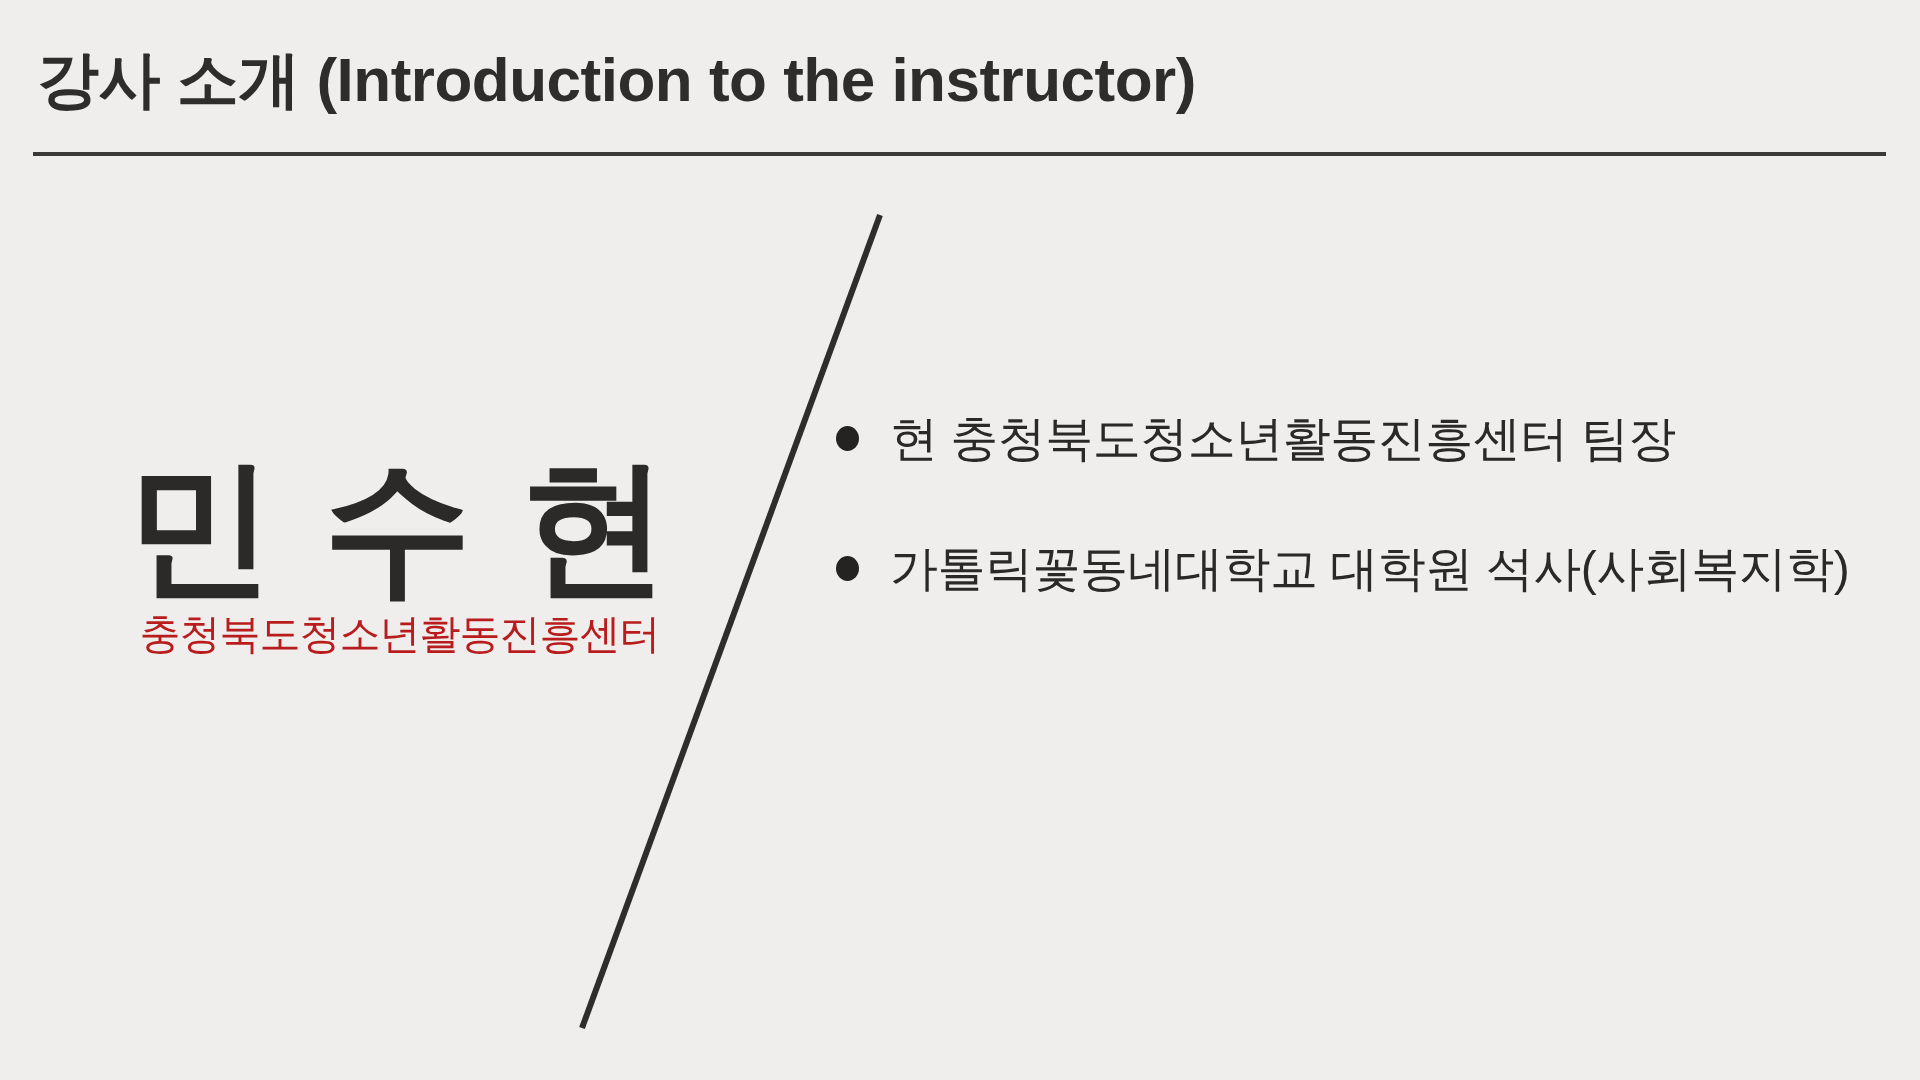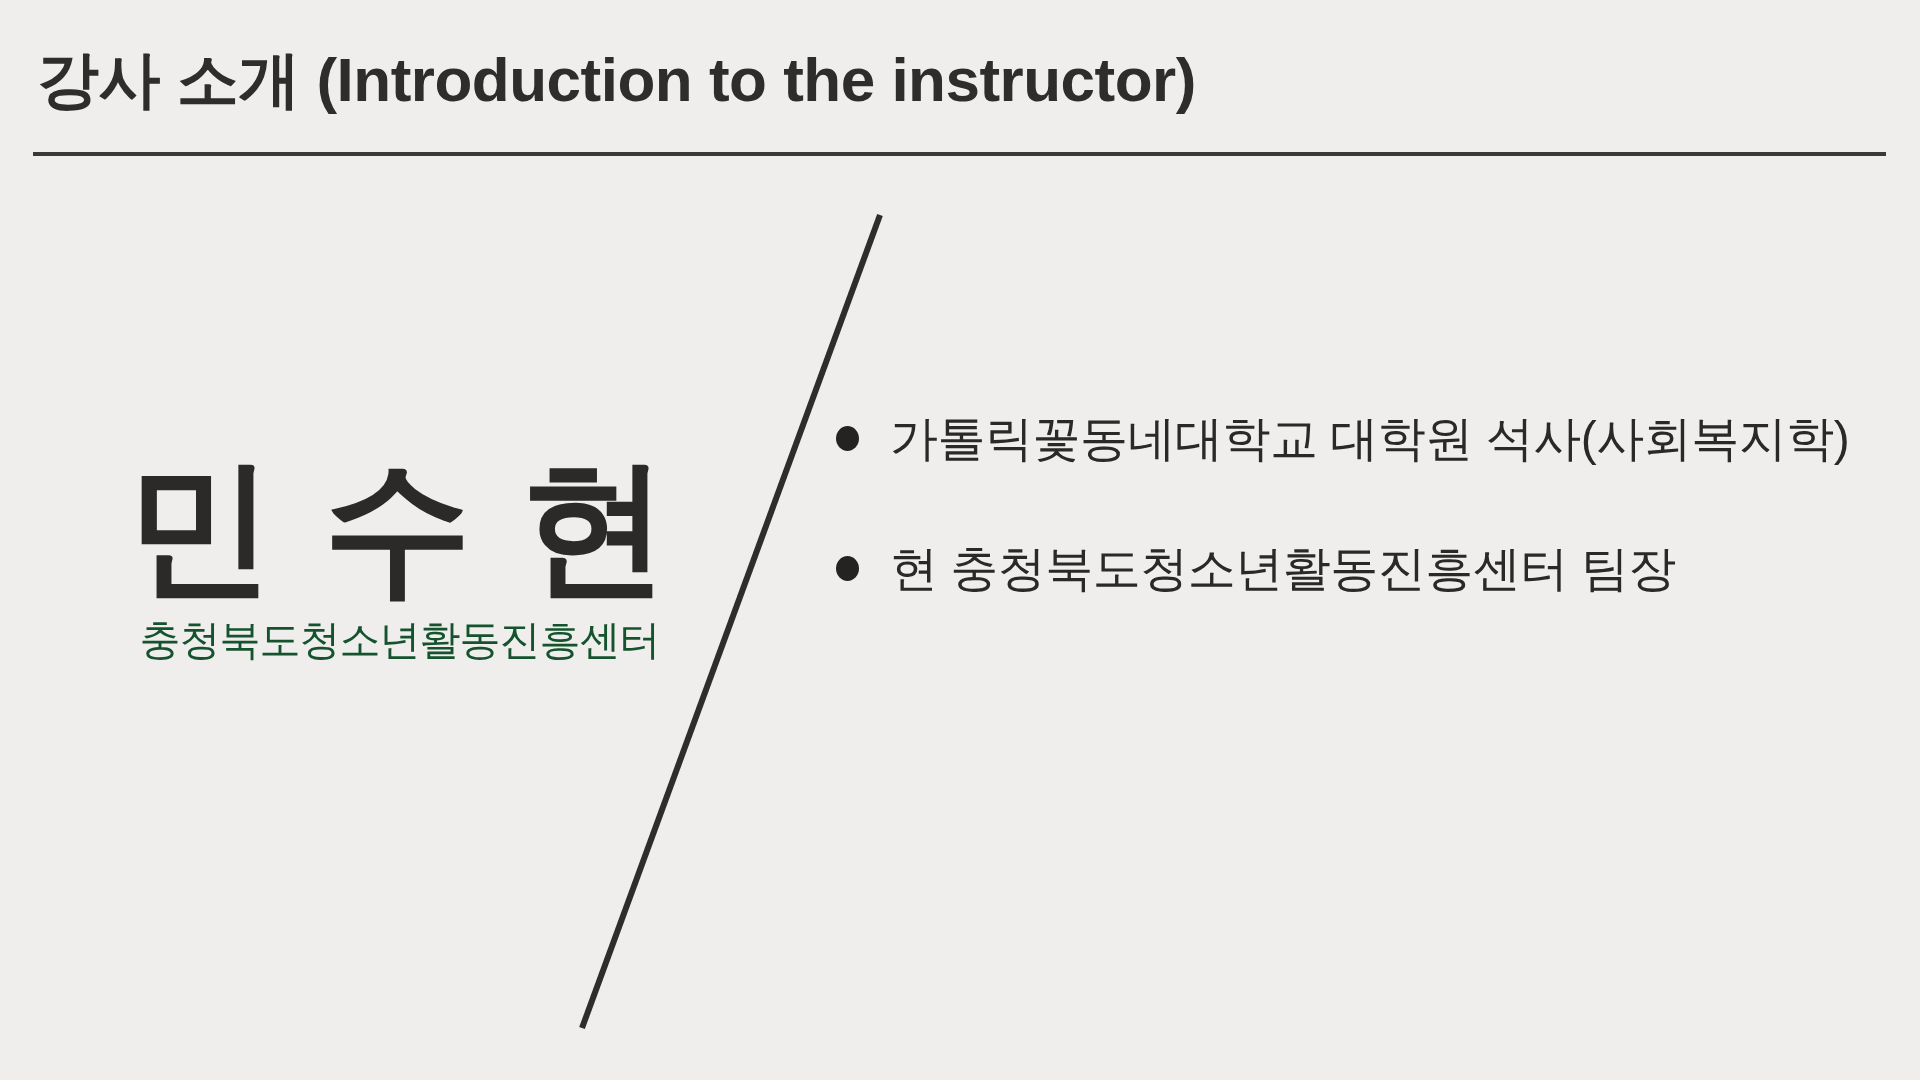--- a/index.html
+++ b/index.html
@@ -42,25 +42,25 @@
   }
   .instructor-name {
     font-size: 148px;
     line-height: 150px;
     font-weight: 900;
     color: #2b2a28;
     letter-spacing: 4px;
     white-space: nowrap;
   }
   .instructor-affiliation {
-    margin-top: 14px;
+    margin-top: 8px;
     font-size: 41px;
     line-height: 48px;
     font-weight: 500;
-    color: #14532d;
+    color: #b91c1c;
     letter-spacing: -1px;
     white-space: nowrap;
   }
 
   
   .divider-svg {
     position: absolute;
     left: 0; top: 0;
     width: 1920px; height: 1080px;
     pointer-events: none;
@@ -108,21 +108,21 @@
   </svg>
 
   <div class="instructor-block">
     <div class="instructor-name">민 수 현</div>
     <div class="instructor-affiliation">충청북도청소년활동진흥센터</div>
   </div>
 
   <ul class="qualification-list">
     <li class="qualification-item">
       <span class="bullet-dot"></span>
-      <span class="qualification-text">가톨릭꽃동네대학교 대학원 석사(사회복지학)</span>
+      <span class="qualification-text">현 충청북도청소년활동진흥센터 팀장</span>
     </li>
     <li class="qualification-item">
       <span class="bullet-dot"></span>
-      <span class="qualification-text">현 충청북도청소년활동진흥센터 팀장</span>
+      <span class="qualification-text">가톨릭꽃동네대학교 대학원 석사(사회복지학)</span>
     </li>
   </ul>
 
 </div>
 
 </body></html>

